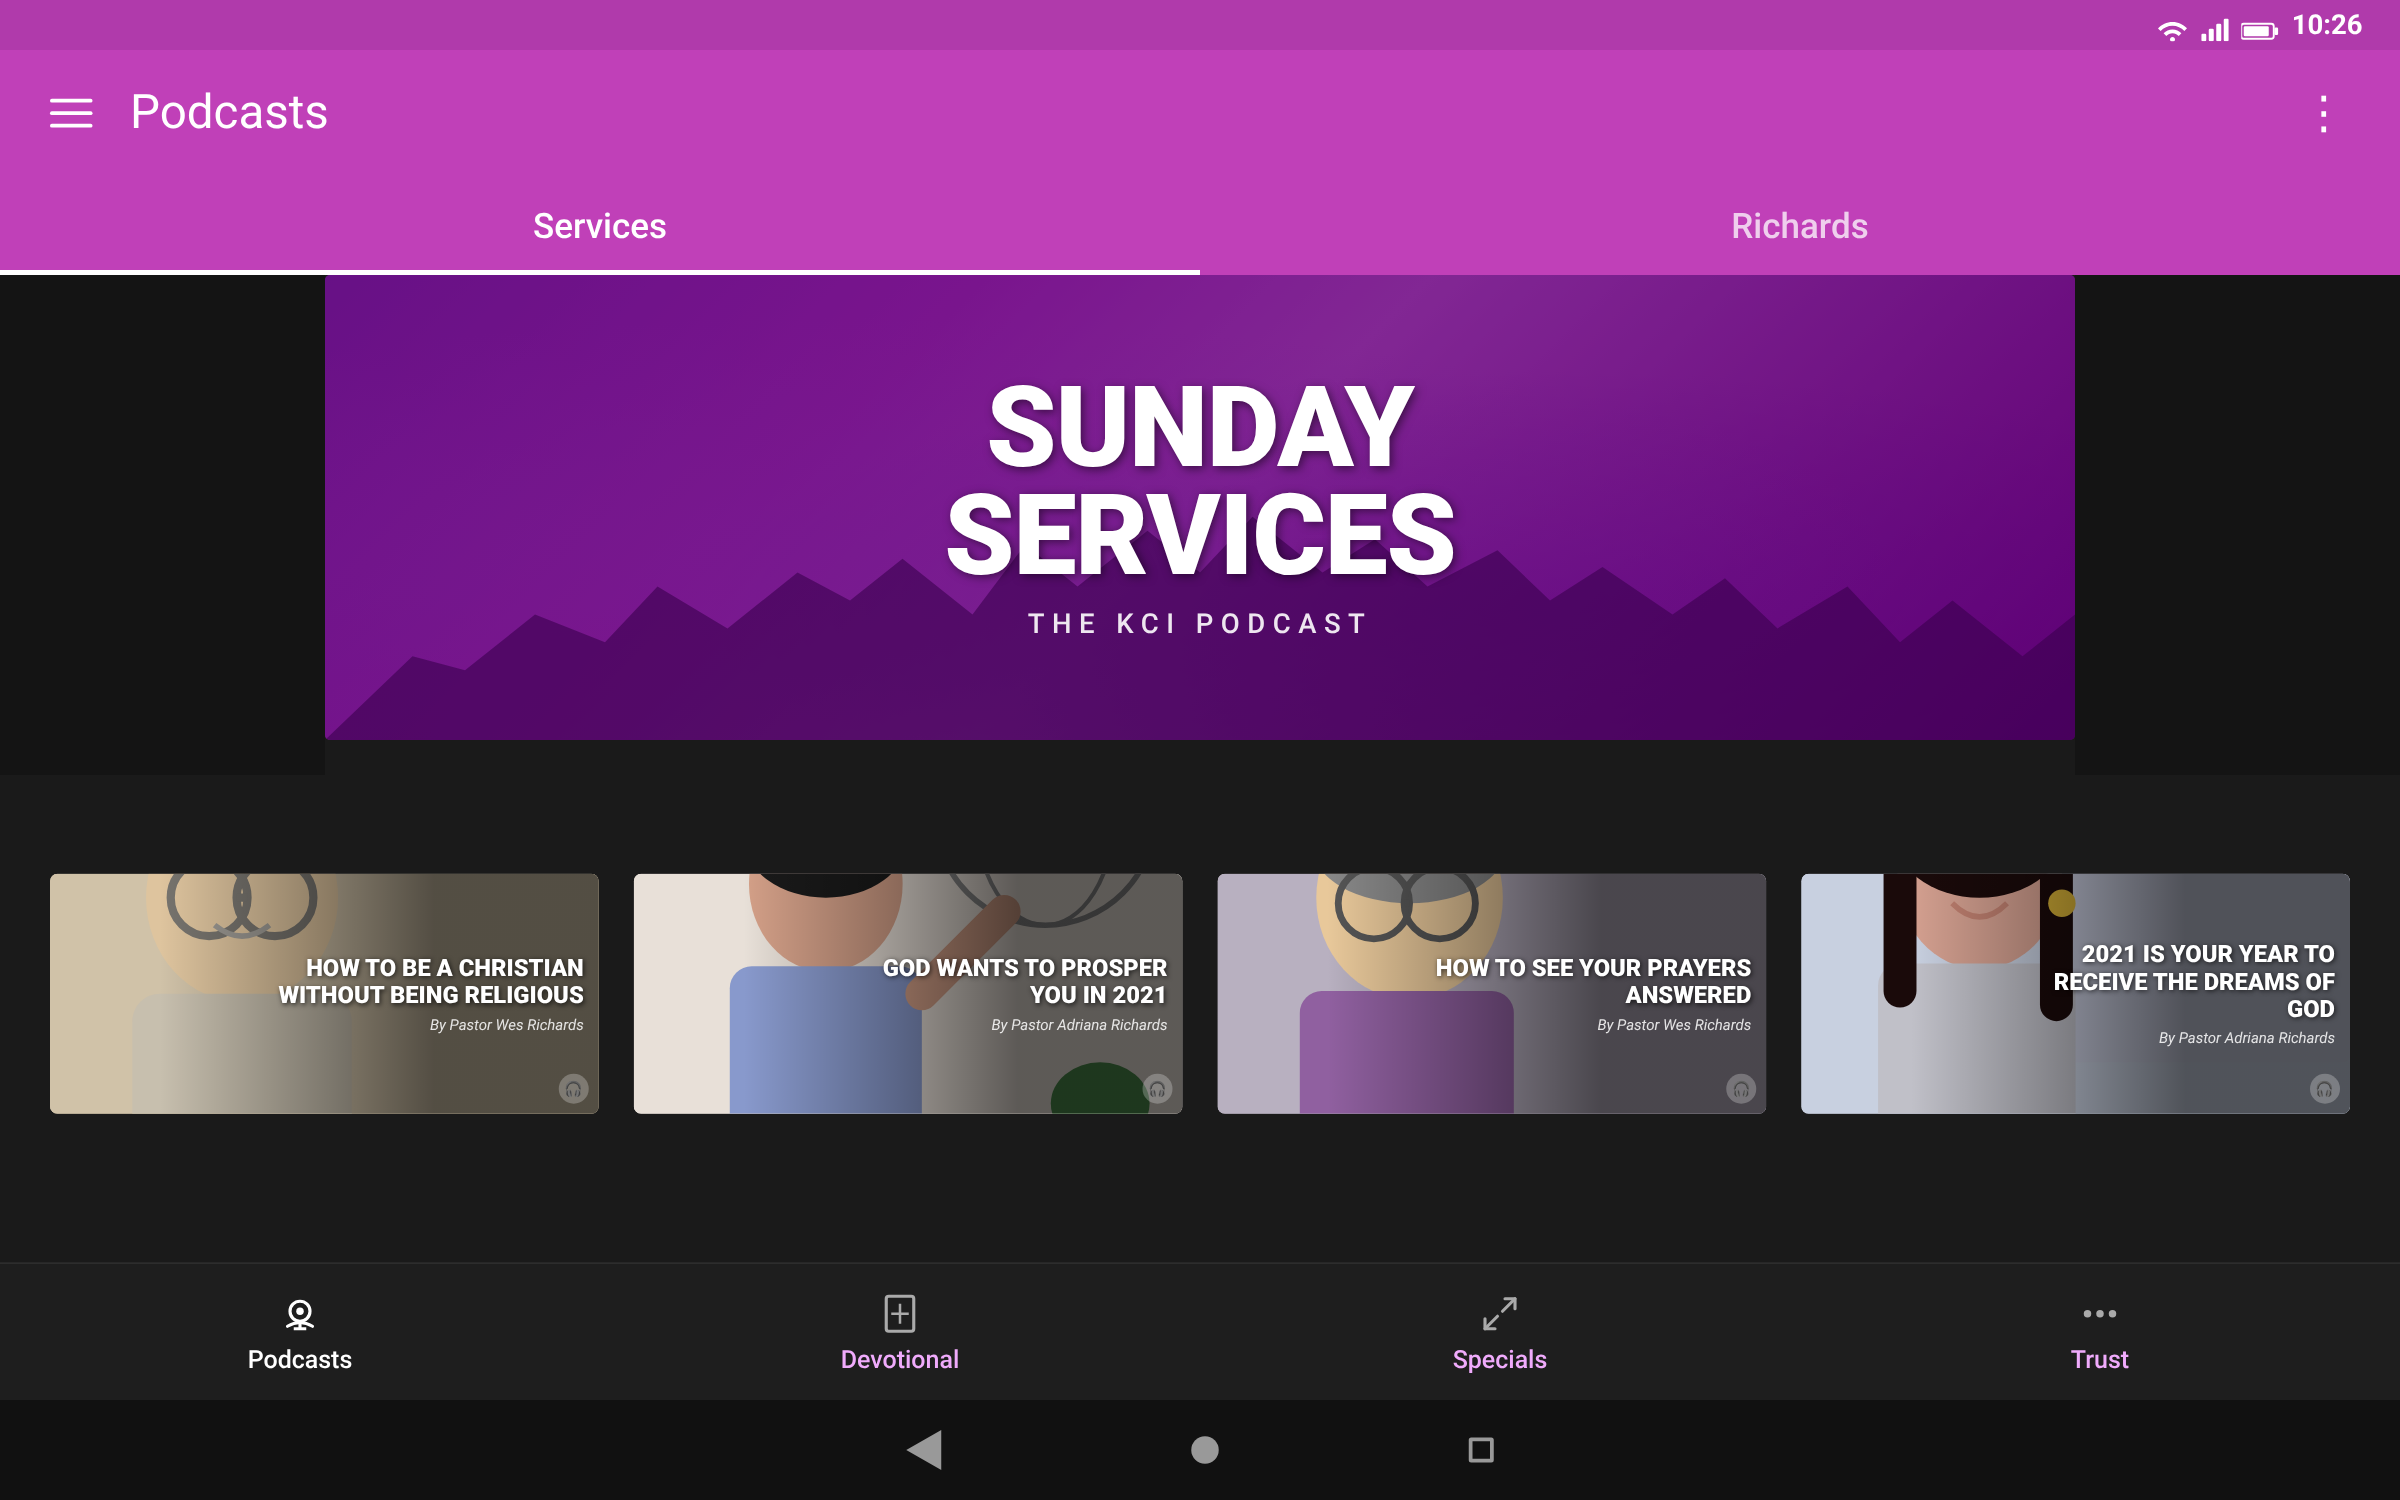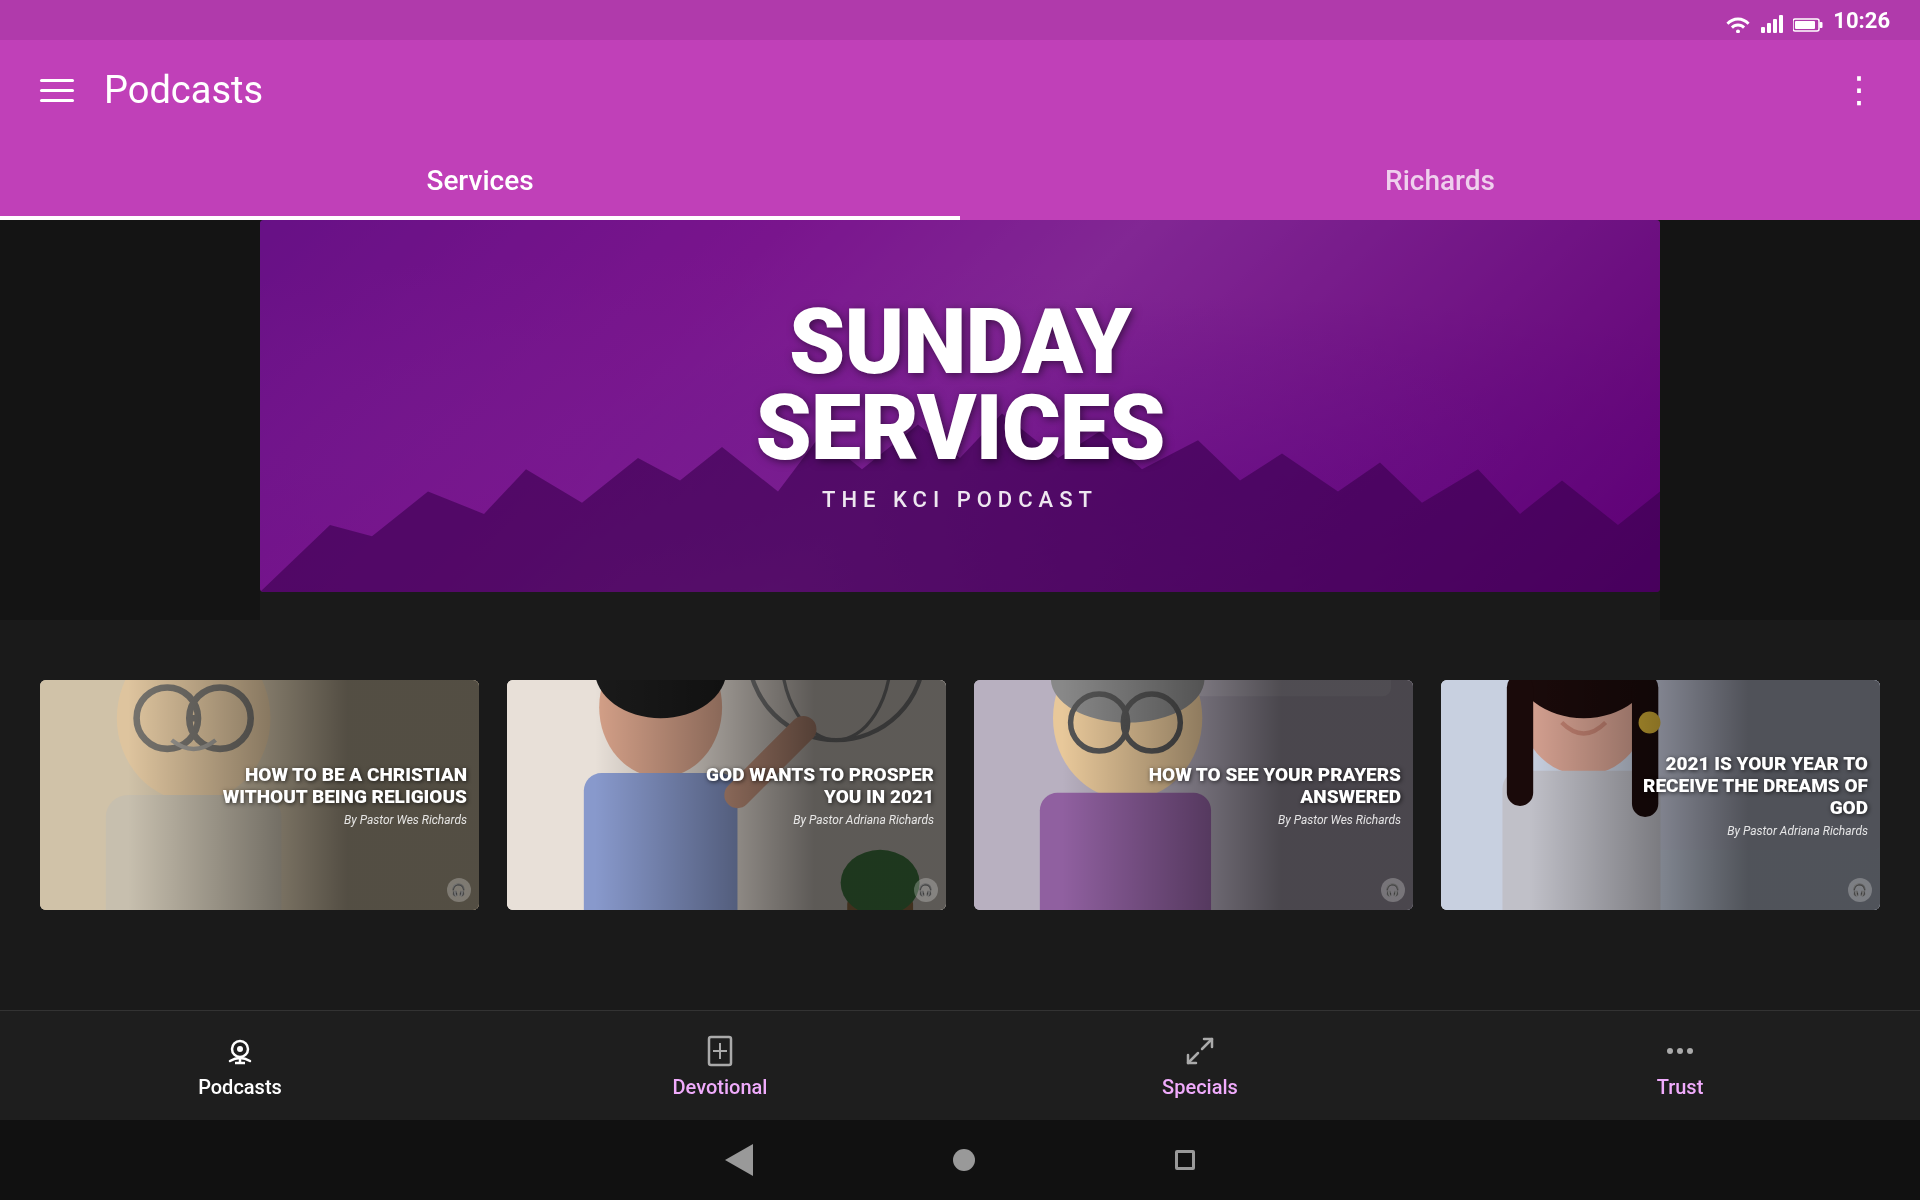--- a/index.html
+++ b/index.html
@@ -206,21 +206,21 @@
       left: 0;
       right: 0;
       height: 270px;
       padding: 0 40px;
       display: flex;
       align-items: center;
       gap: 28px;
     }
     .podcast-card {
       flex: 1;
-      height: 230px;
+      height: 192px;
       border-radius: 6px;
       overflow: hidden;
       position: relative;
       cursor: pointer;
       background: #333;
     }
     .card-bg {
       position: absolute;
       inset: 0;
       background-size: cover;

